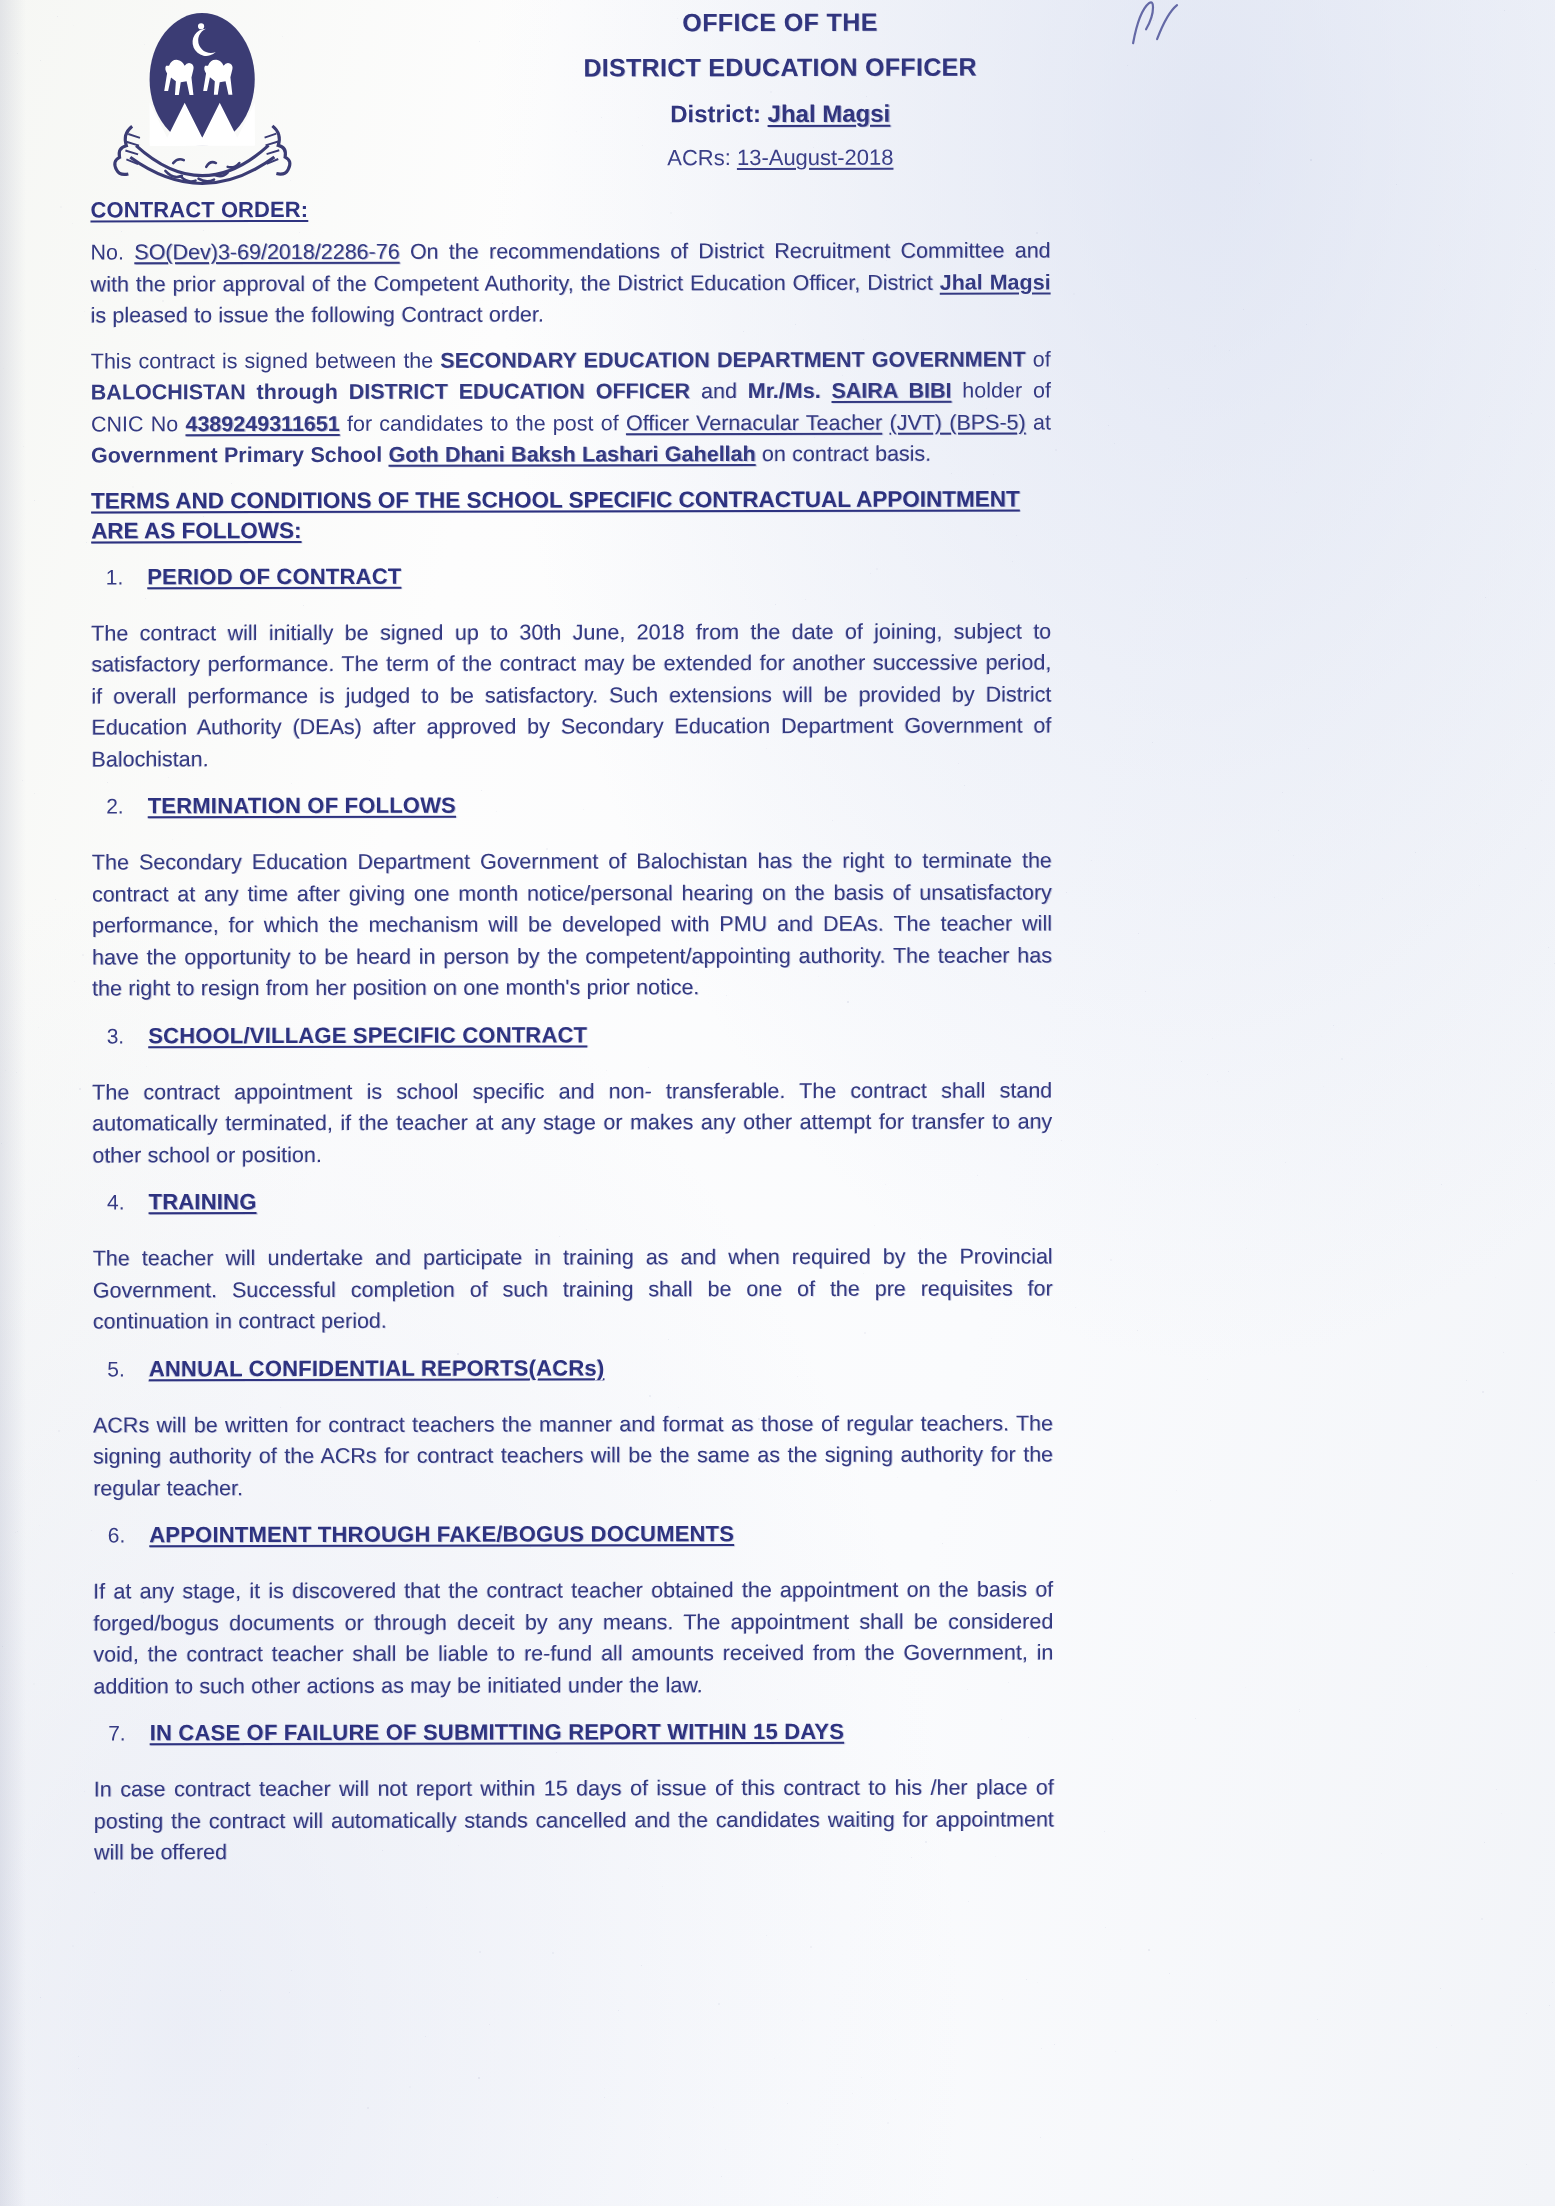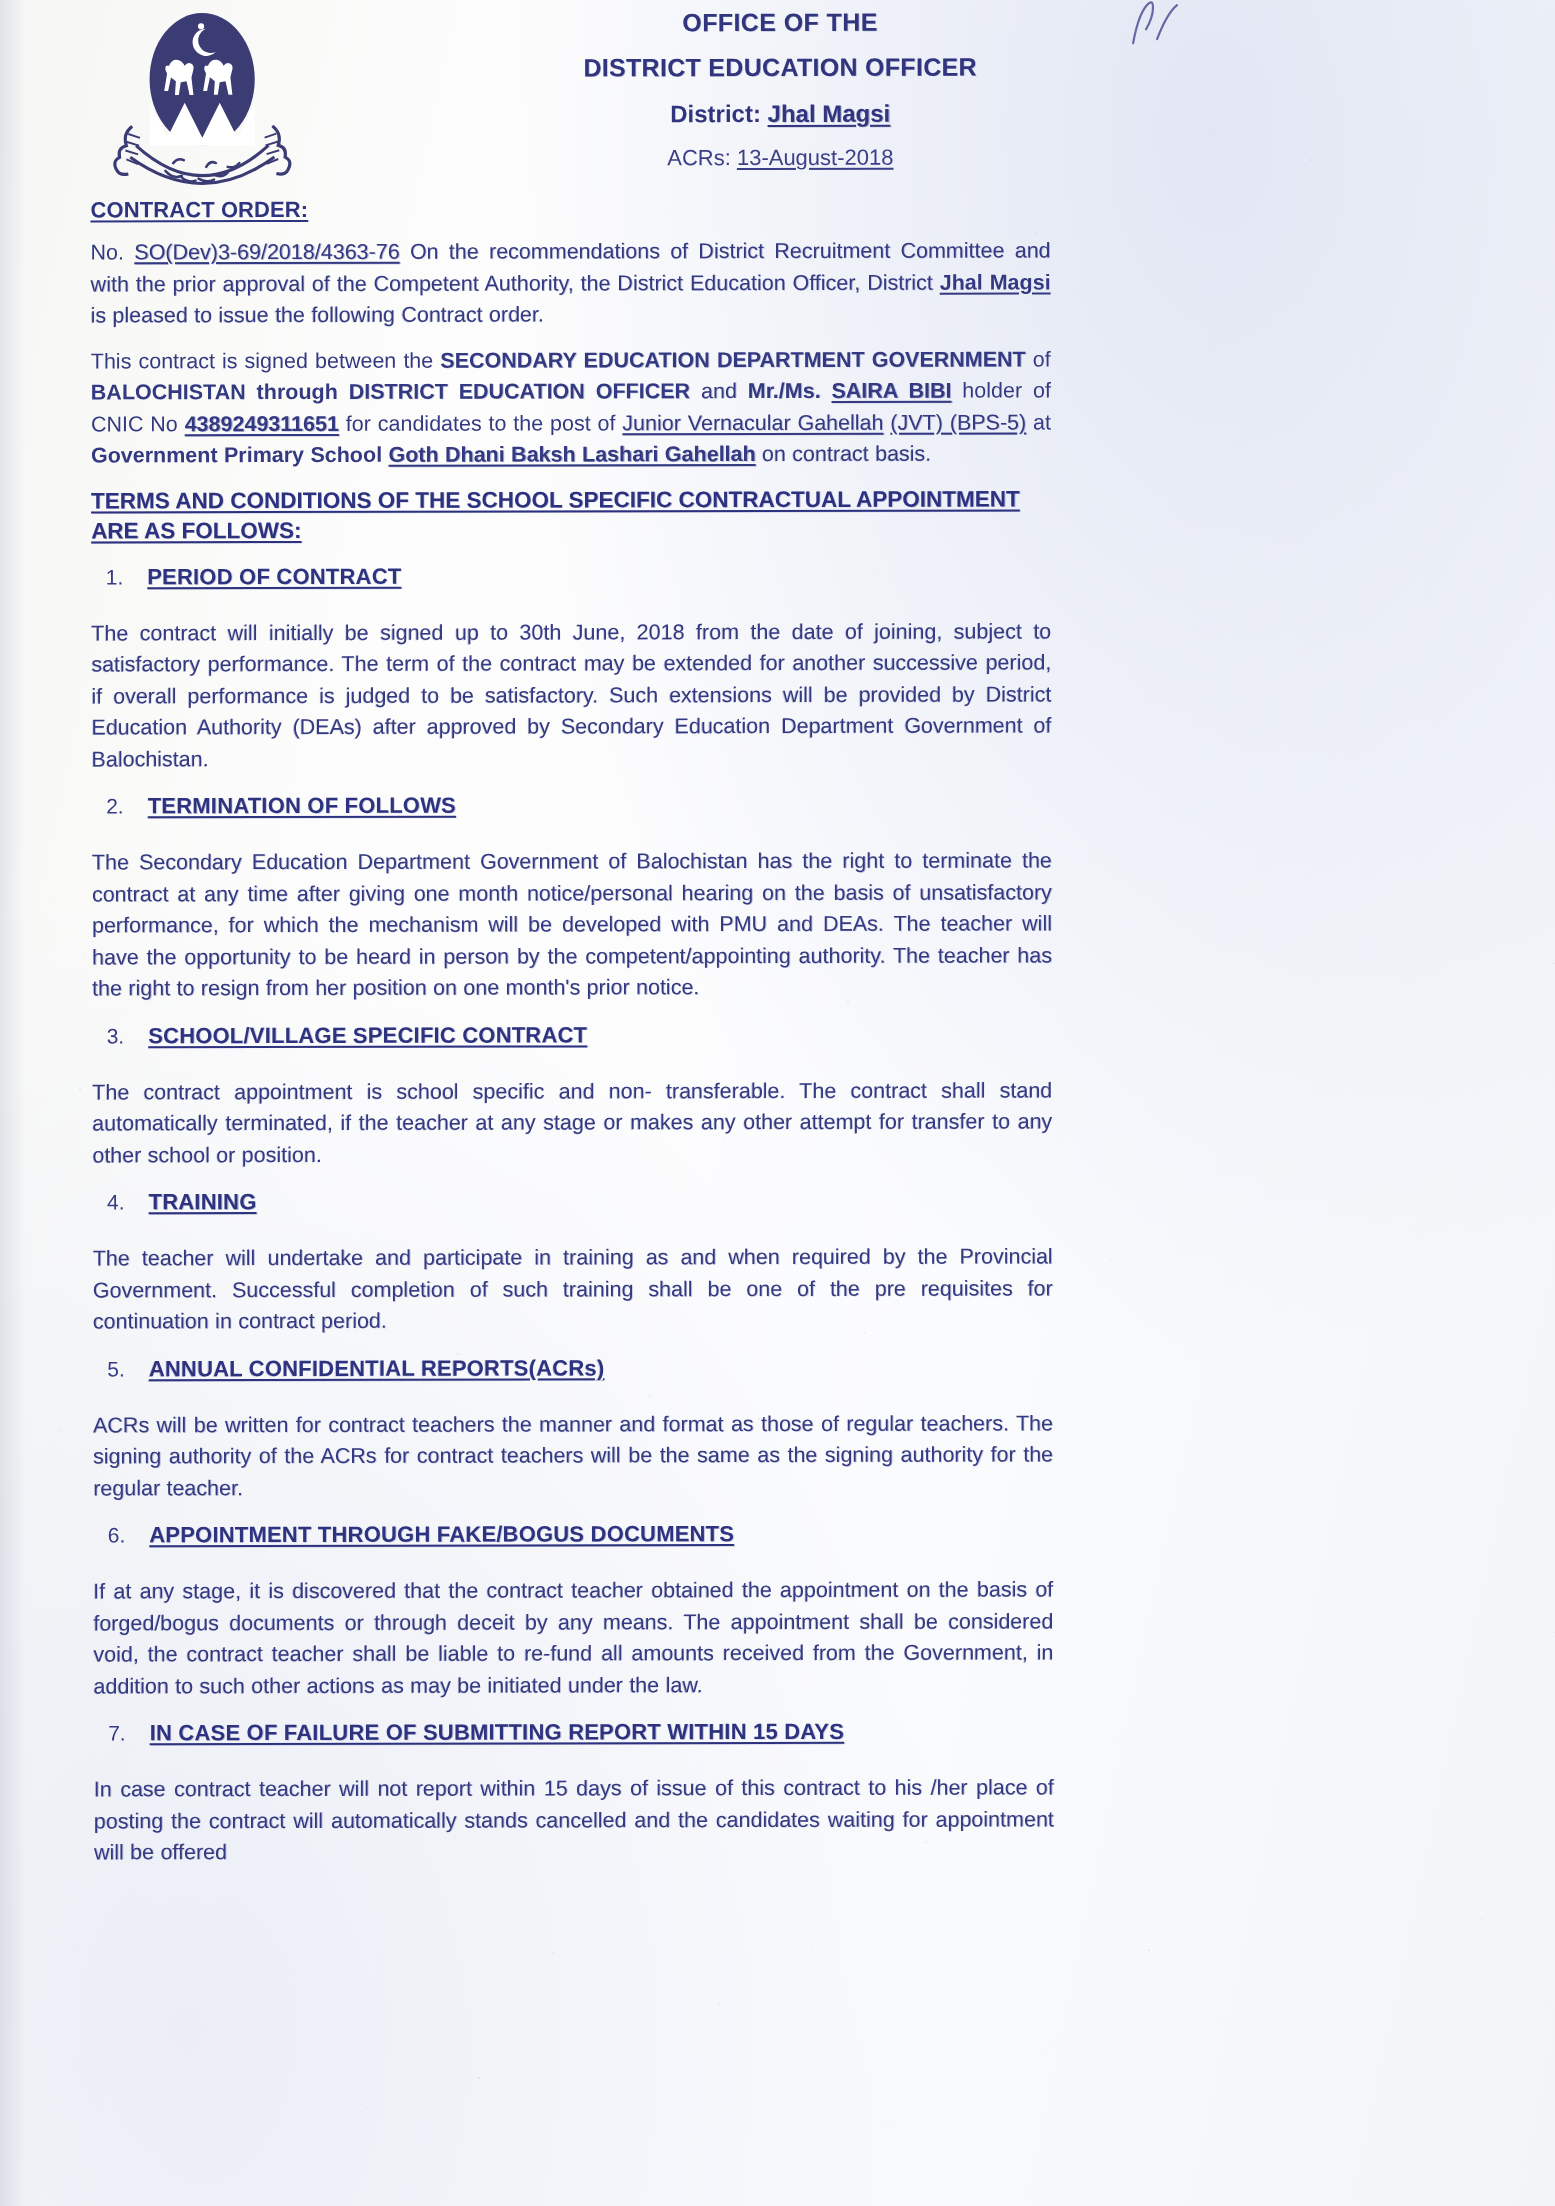--- a/index.html
+++ b/index.html
@@ -613,41 +613,41 @@
         <span class="u">13-August-2018</span>
       </div>
     </div>
 
     <div class="body-col">
 
       <div class="sec-title">CONTRACT ORDER:</div>
 
       <p class="para">
         <span>No.</span>
-        <span class="u ghost-strong">SO(Dev)3-69/2018/4363-76</span>
+        <span class="u ghost-strong">SO(Dev)3-69/2018/2286-76</span>
         <span class="g1">On the recommendations of District Recruitment Committee and with the prior approval of the Competent Authority, the District Education Officer, District</span>
         <span class="u b">Jhal Magsi</span>
         <span class="g2">is pleased to issue the following Contract order.</span>
       </p>
 
       <p class="para">
         <span>This contract is signed between the</span>
         <span class="b g1">SECONDARY EDUCATION DEPARTMENT GOVERNMENT</span>
         <span>of</span>
         <span class="b">BALOCHISTAN</span>
         <span class="b">through</span>
         <span class="b g1">DISTRICT EDUCATION OFFICER</span>
         <span class="g3">and</span>
         <span class="b g3">Mr./Ms.</span>
         <span class="b u ghost-strong">SAIRA BIBI</span>
         <span>holder of CNIC</span>
         <span>No</span>
         <span class="b u ghost-strong">4389249311651</span>
         <span>for candidates to the post of</span>
-        <span class="u g1">Junior Vernacular Gahellah</span>
+        <span class="u g1">Officer Vernacular Teacher</span>
         <span class="u g1">(JVT) (BPS-5)</span>
         <span>at</span>
         <span class="b">Government Primary School</span>
         <span class="b u ghost-strong">Goth Dhani Baksh Lashari Gahellah</span>
         <span class="g2">on contract basis.</span>
       </p>
 
       <div class="terms-head">TERMS AND CONDITIONS OF THE SCHOOL SPECIFIC CONTRACTUAL APPOINTMENT ARE AS FOLLOWS:</div>
 
       <ol class="terms">

